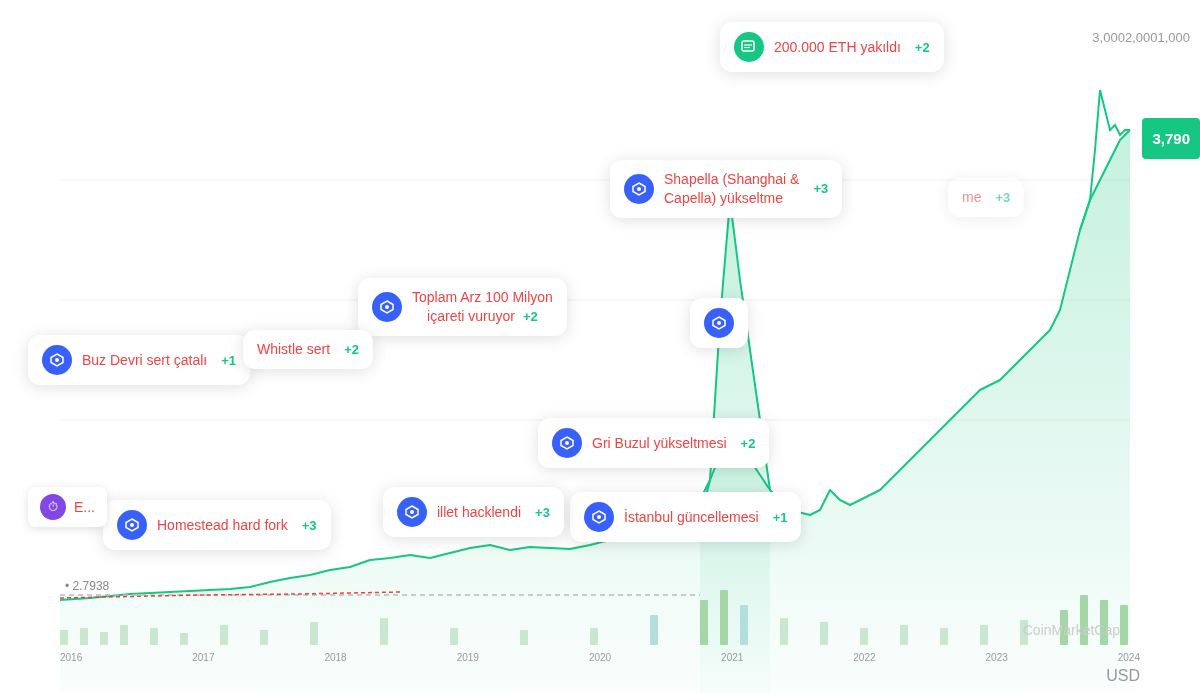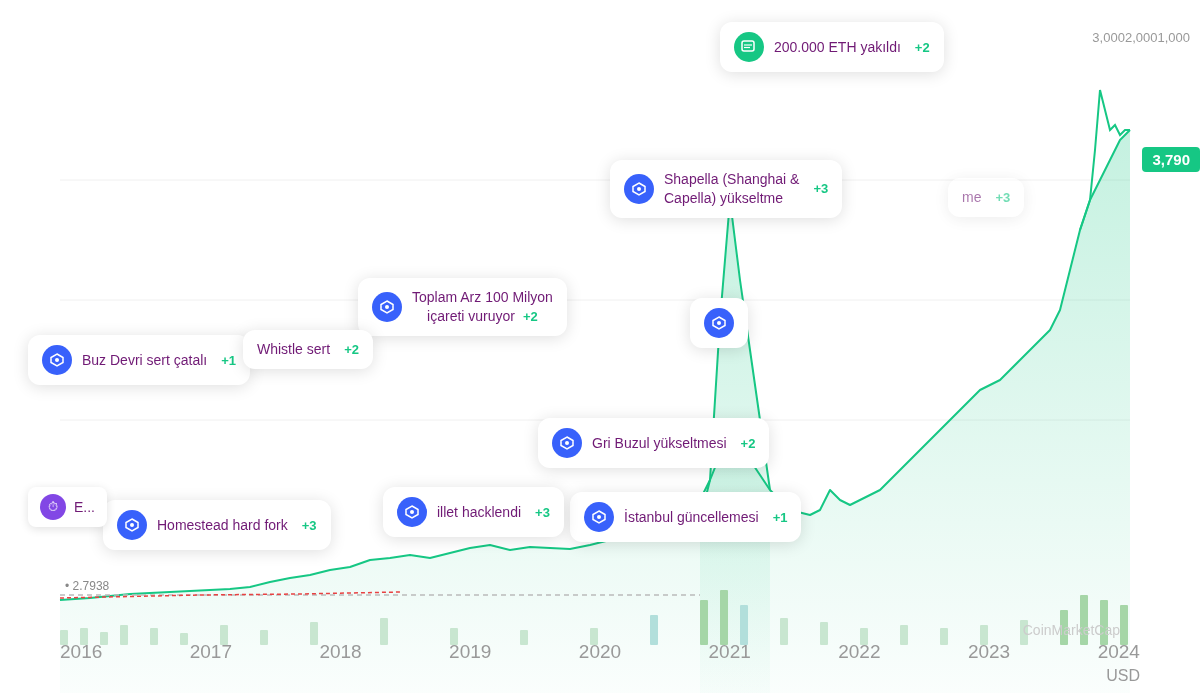--- a/index.html
+++ b/index.html
@@ -35,38 +35,37 @@
       text-align: right;
     }
 
     
     .price-badge {
       position: absolute;
       right: 0;
       top: 118px;
       background: #16c784;
       color: #fff;
-      padding: 4px 10px;
+      padding: 12px 10px;
       border-radius: 4px;
       font-size: 15px;
       font-weight: 600;
-      margin-top: 29px;
     }
 
     
     .x-axis {
       position: absolute;
       bottom: 30px;
       left: 60px;
       right: 60px;
       display: flex;
       justify-content: space-between;
     }
     .x-label {
-      font-size: 19px;
+      font-size: 10px;
       color: #999;
     }
 
     
     .usd-label {
       position: absolute;
       bottom: 8px;
       right: 60px;
       font-size: 16px;
       color: #999;
@@ -107,21 +106,21 @@
       justify-content: center;
       flex-shrink: 0;
       font-size: 15px;
     }
     .tooltip-icon.blue { background: #3861fb; color: #fff; }
     .tooltip-icon.green { background: #16c784; color: #fff; }
     .tooltip-icon.purple { background: #8247e5; color: #fff; }
 
     .tooltip-text {
       font-size: 14px;
-      color: #701a75;
+      color: #ef4444;
       font-weight: 500;
       line-height: 1.35;
     }
     .tooltip-badge {
       font-size: 13px;
       font-weight: 600;
       color: #16c784;
       margin-left: 4px;
     }
 

